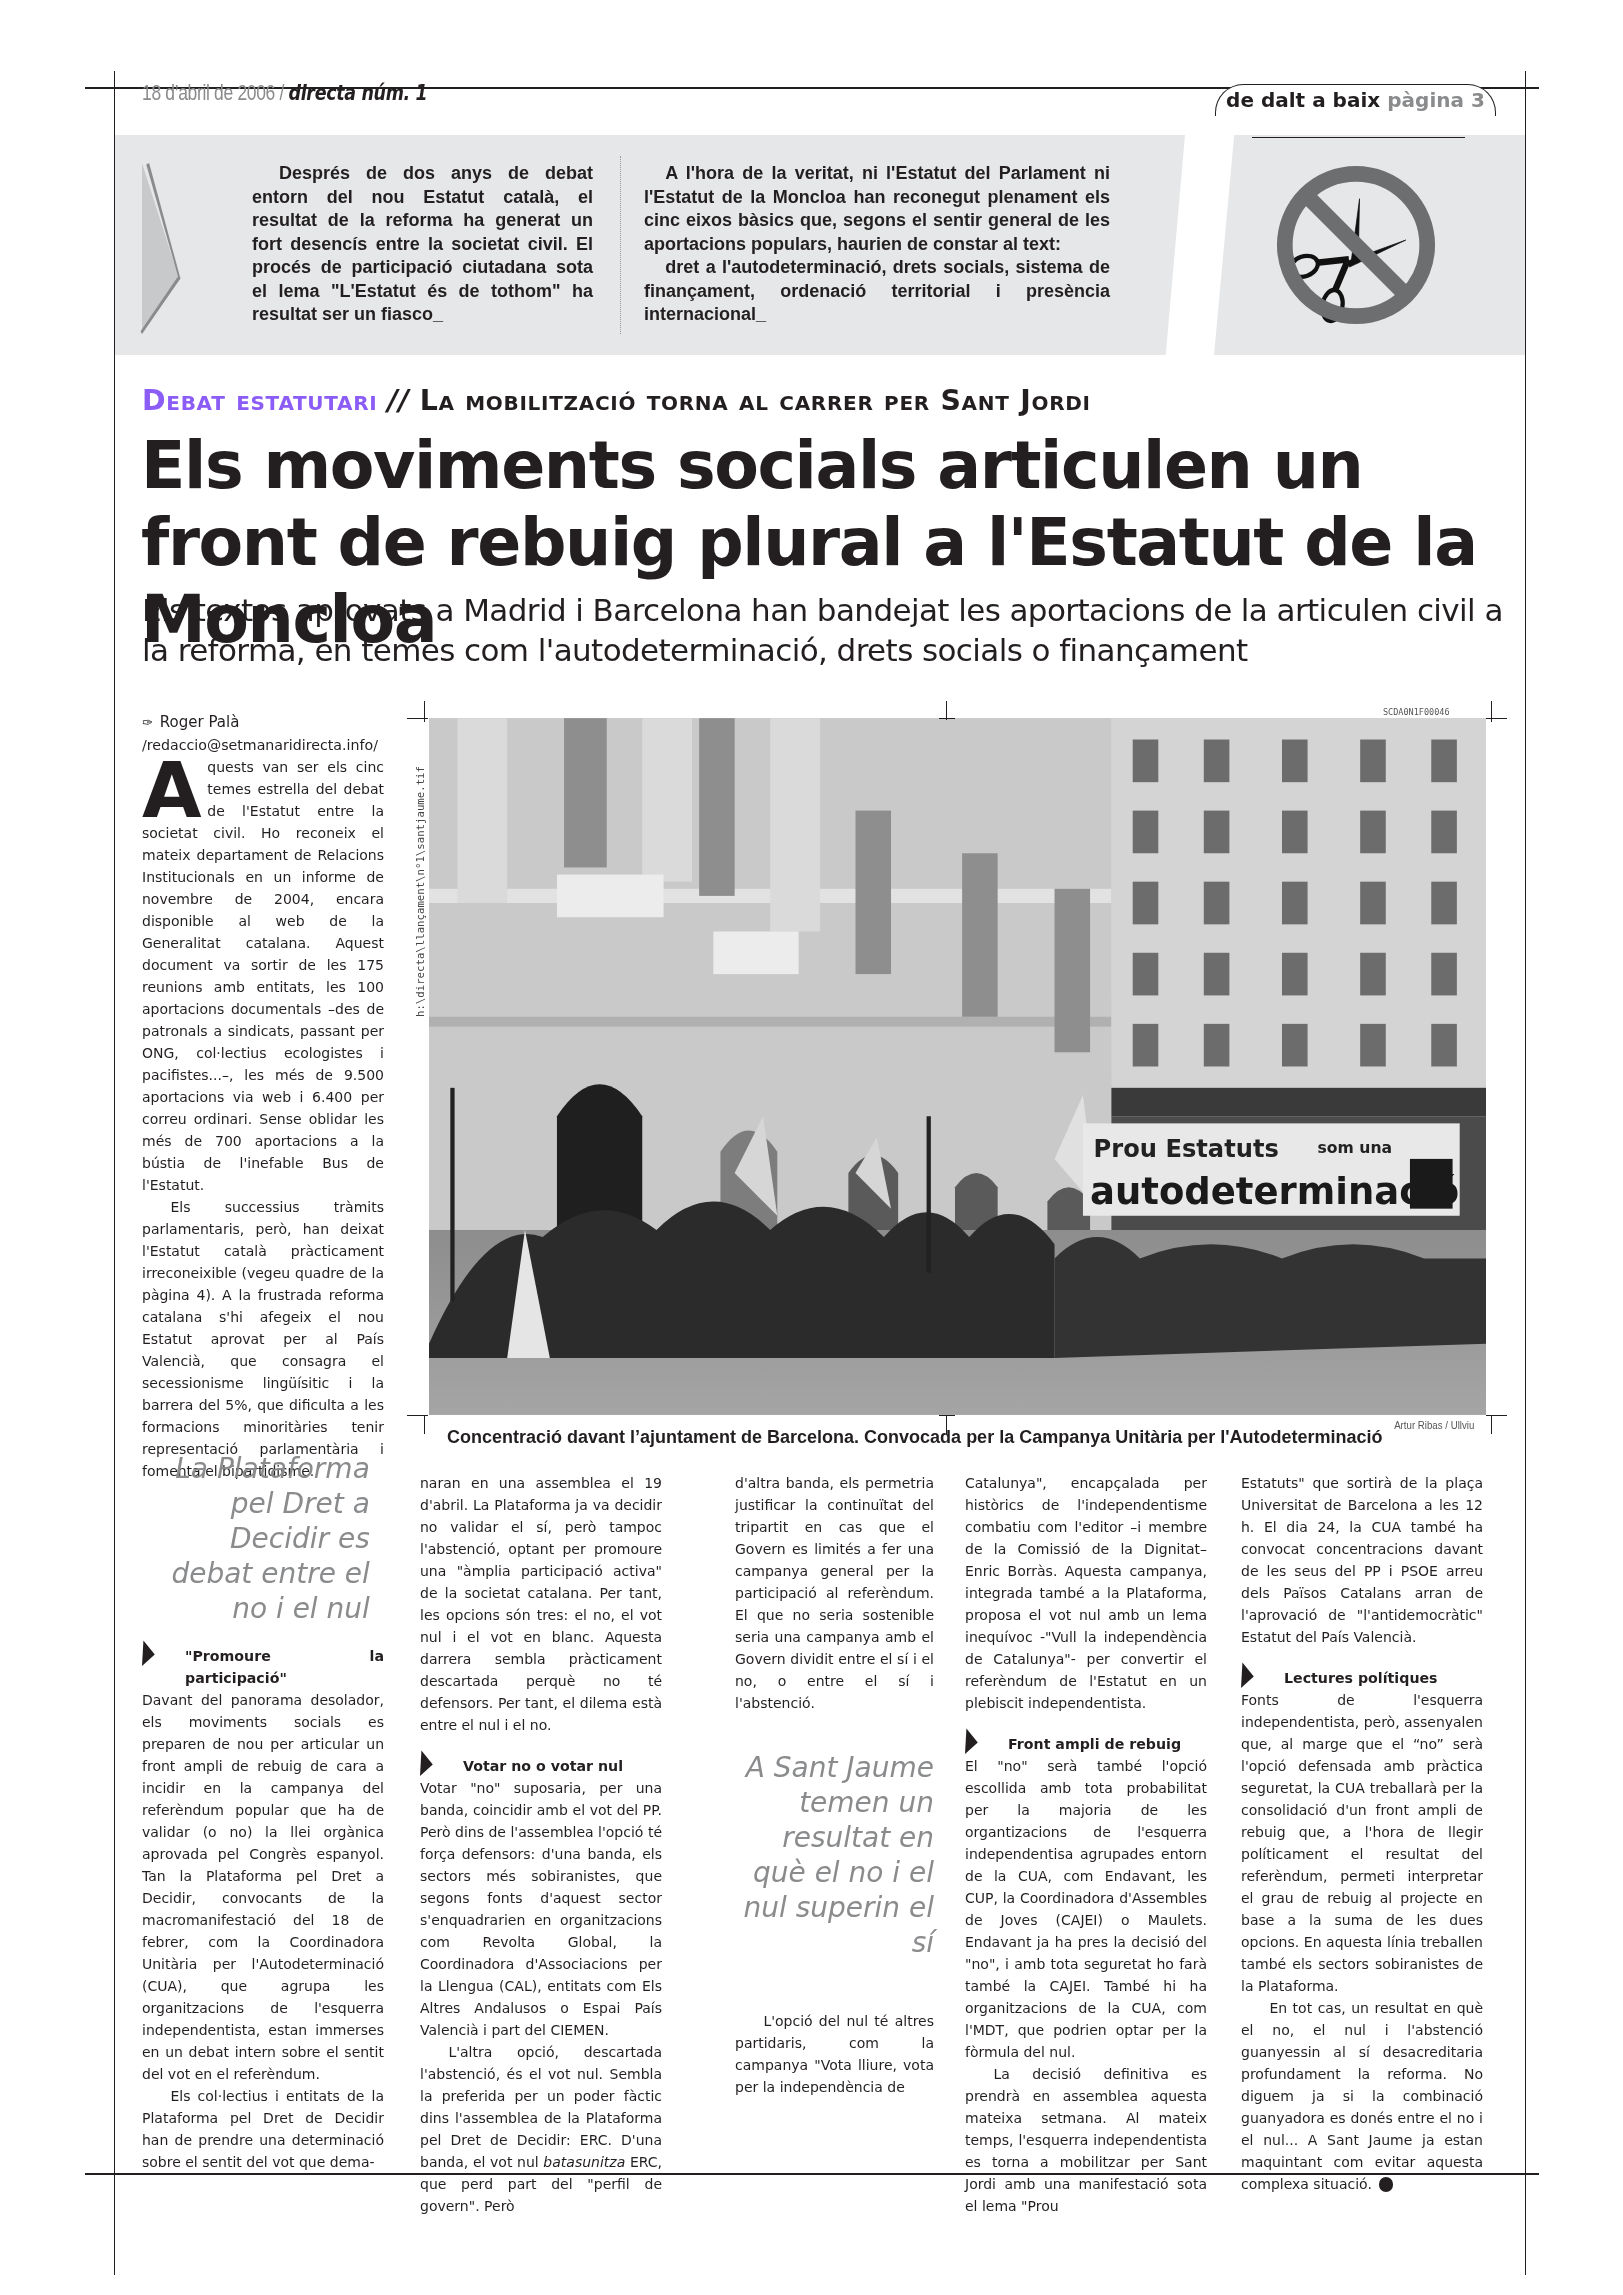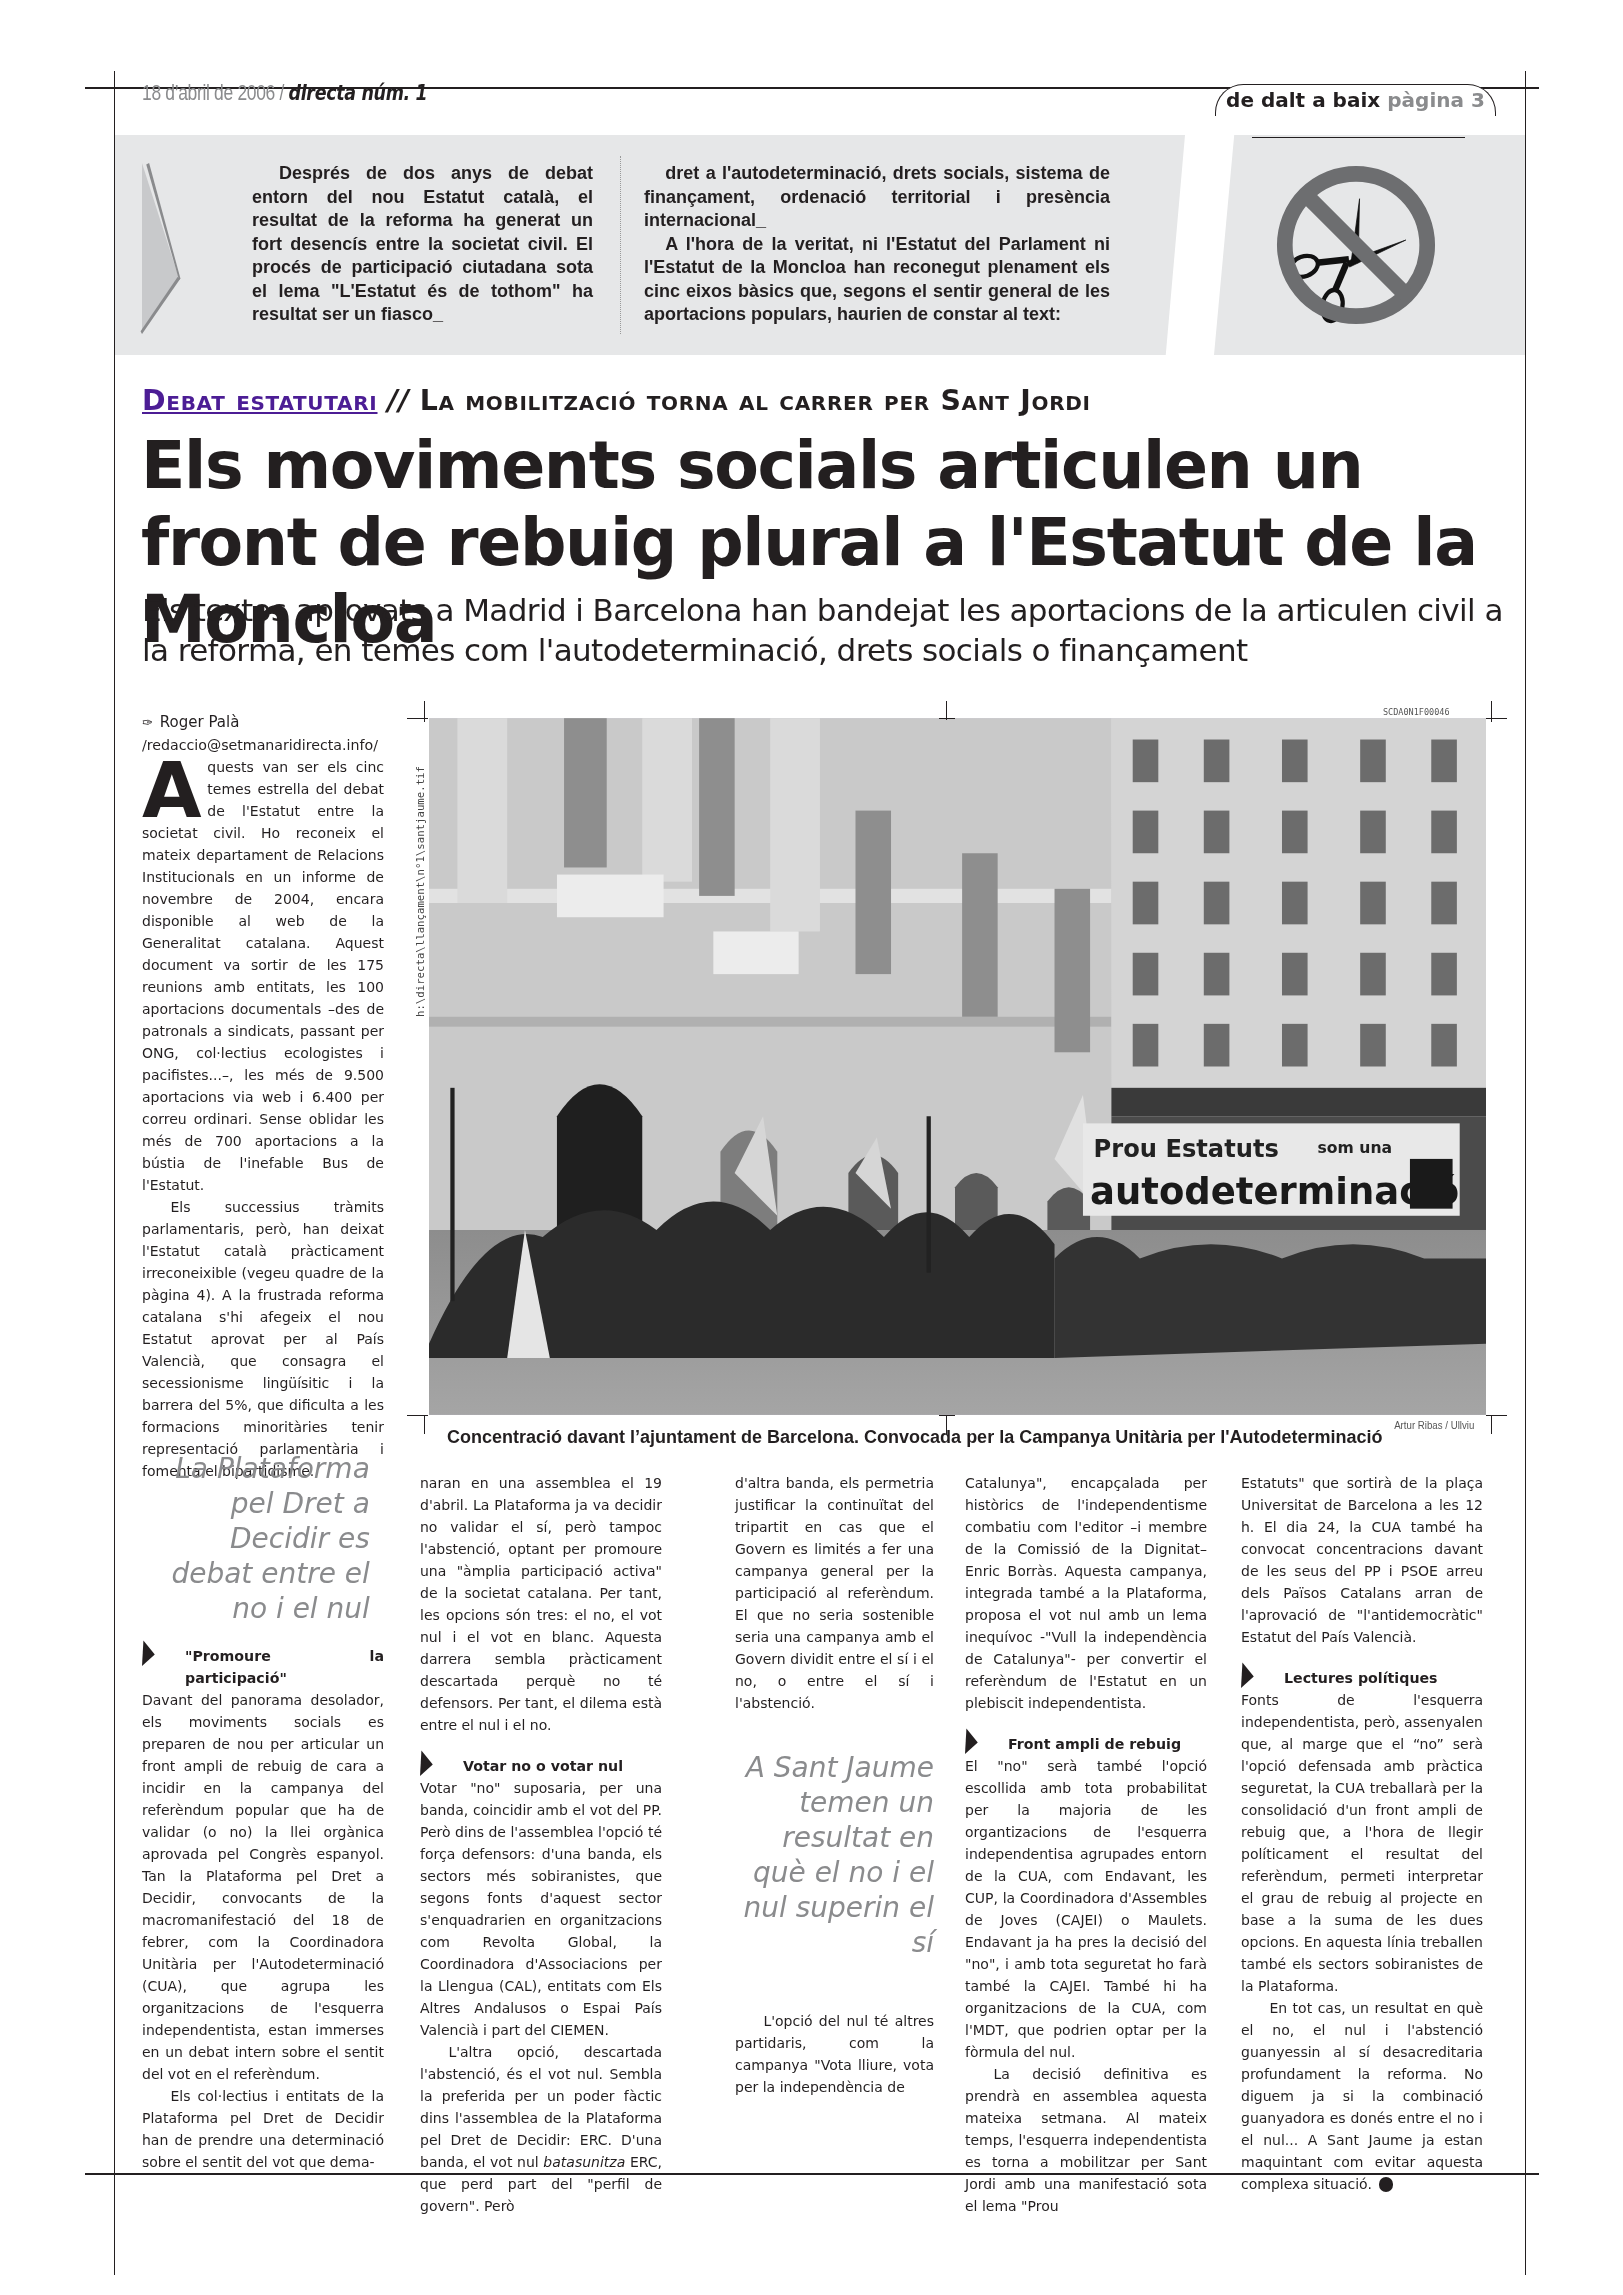--- a/index.html
+++ b/index.html
@@ -18,21 +18,21 @@
   .sum-topline{left:1252px;top:137px;width:213px;height:1.4px;background:#231f20;}
   .sum-arrow{left:139px;top:156px;width:43px;height:178px;}
   .sum-text{font-family:"Liberation Sans",sans-serif;font-weight:bold;font-size:18px;line-height:23.5px;text-align:justify;color:#231f20;}
   .sum-col1{left:252px;top:162px;width:341px;text-indent:27px;}
   .sum-col2{left:644px;top:162px;width:466px;}
   .sum-col2 p{margin:0;text-indent:21.3px;}
   .sum-divider{left:620px;top:156px;width:0;height:178px;border-left:0.7px dotted #999;}
   .noscissors{left:1267px;top:156px;width:178px;height:178px;}
   
   .kicker{left:142px;top:384px;font-family:"DejaVu Sans",sans-serif;font-weight:bold;font-size:28.4px;font-variant:small-caps;white-space:nowrap;letter-spacing:0.7px;}
-  .kicker .k1{color:#4c1d95;text-decoration:underline;}
+  .kicker .k1{color:#8b5cf6;}
   .kicker .sep{color:#231f20;font-style:italic;margin:0 10px;}
   .headline{left:141px;top:427px;width:1372px;font-family:"DejaVu Sans",sans-serif;font-weight:bold;font-size:65px;line-height:77px;letter-spacing:-1.4px;margin:0;}
   .subhead{left:142px;top:590px;width:1365px;font-family:"DejaVu Sans",sans-serif;font-size:31px;line-height:40px;letter-spacing:-0.6px;margin:0;}
   
   .col{font-family:"DejaVu Sans",sans-serif;font-size:14px;line-height:22px;text-align:justify;color:#231f20;}
   .col p{margin:0;}
   .col p.ind{text-indent:28.4px;}
   .byline{left:142px;top:711px;width:242px;}
   .byline .author{font-weight:normal;font-size:15px;}
   .byline .email{font-size:14.2px;}
@@ -76,22 +76,22 @@
 <div class="abs sum-box2"></div>
 <div class="abs sum-topline"></div>
 <svg class="abs sum-arrow" viewBox="0 0 60 250">
   <polygon points="4,10 56,172 4,250" fill="#c8c9cb"></polygon>
   <polygon points="14,10 58,172 56,174 10,12" fill="#8a8b8d"></polygon>
   <polygon points="58,172 4,250 2,246 54,170" fill="#8a8b8d"></polygon>
 </svg>
 <div class="abs sum-text sum-col1">Després de dos anys de debat entorn del nou Estatut català, el resultat de la reforma ha generat un fort desencís entre la societat civil. El procés de participació ciutadana sota el lema "L'Estatut és de tothom" ha resultat ser un fiasco_</div>
 <div class="abs sum-divider"></div>
 <div class="abs sum-text sum-col2">
+  <p>A l'hora de la veritat, ni l'Estatut del Parlament ni l'Estatut de la Moncloa han reconegut plenament els cinc eixos bàsics que, segons el sentir general de les aportacions populars, haurien de constar al text:</p>
   <p>dret a l'autodeterminació, drets socials, sistema de finançament, ordenació territorial i presència internacional_</p>
-  <p>A l'hora de la veritat, ni l'Estatut del Parlament ni l'Estatut de la Moncloa han reconegut plenament els cinc eixos bàsics que, segons el sentir general de les aportacions populars, haurien de constar al text:</p>
 </div>
 <svg class="abs noscissors" viewBox="0 0 250 250">
 
   <g fill="#111" stroke="#111">
     <path d="M130,60 L118,150 L128,150 Z"></path>
     <path d="M195,118 L112,148 L116,156 Z"></path>
     <ellipse cx="52" cy="155" rx="20" ry="14" fill="none" stroke-width="6" transform="rotate(-20 52 155)"></ellipse>
     <ellipse cx="92" cy="210" rx="14" ry="22" fill="none" stroke-width="6" transform="rotate(10 92 210)"></ellipse>
     <path d="M70,150 L115,145" stroke-width="9"></path>
     <path d="M95,190 L112,150" stroke-width="9"></path>

